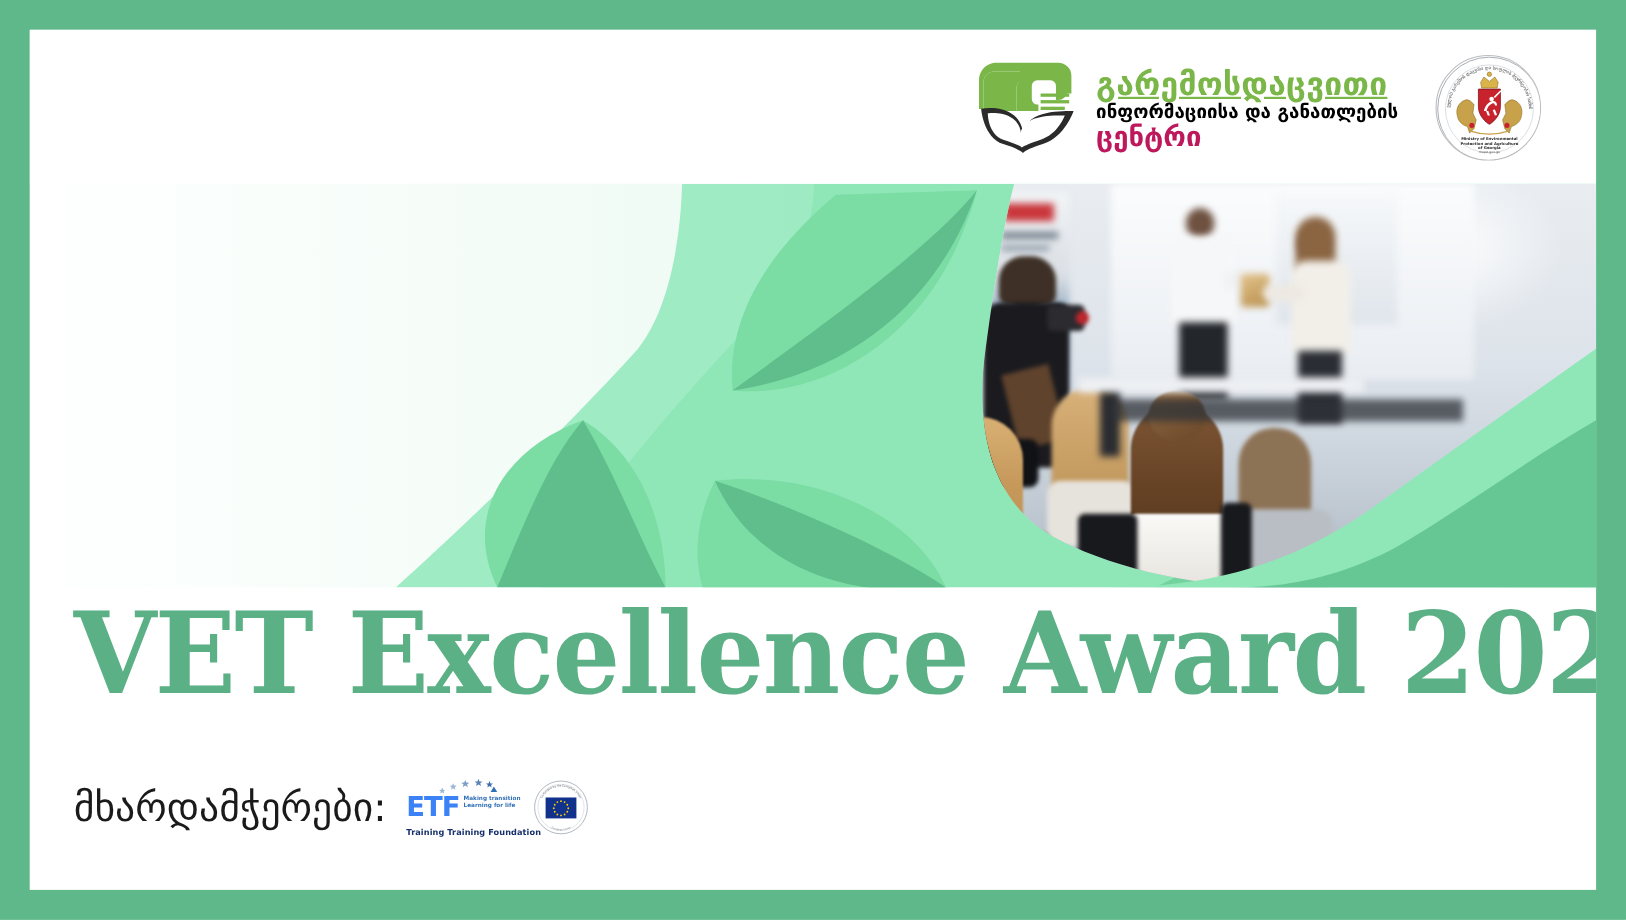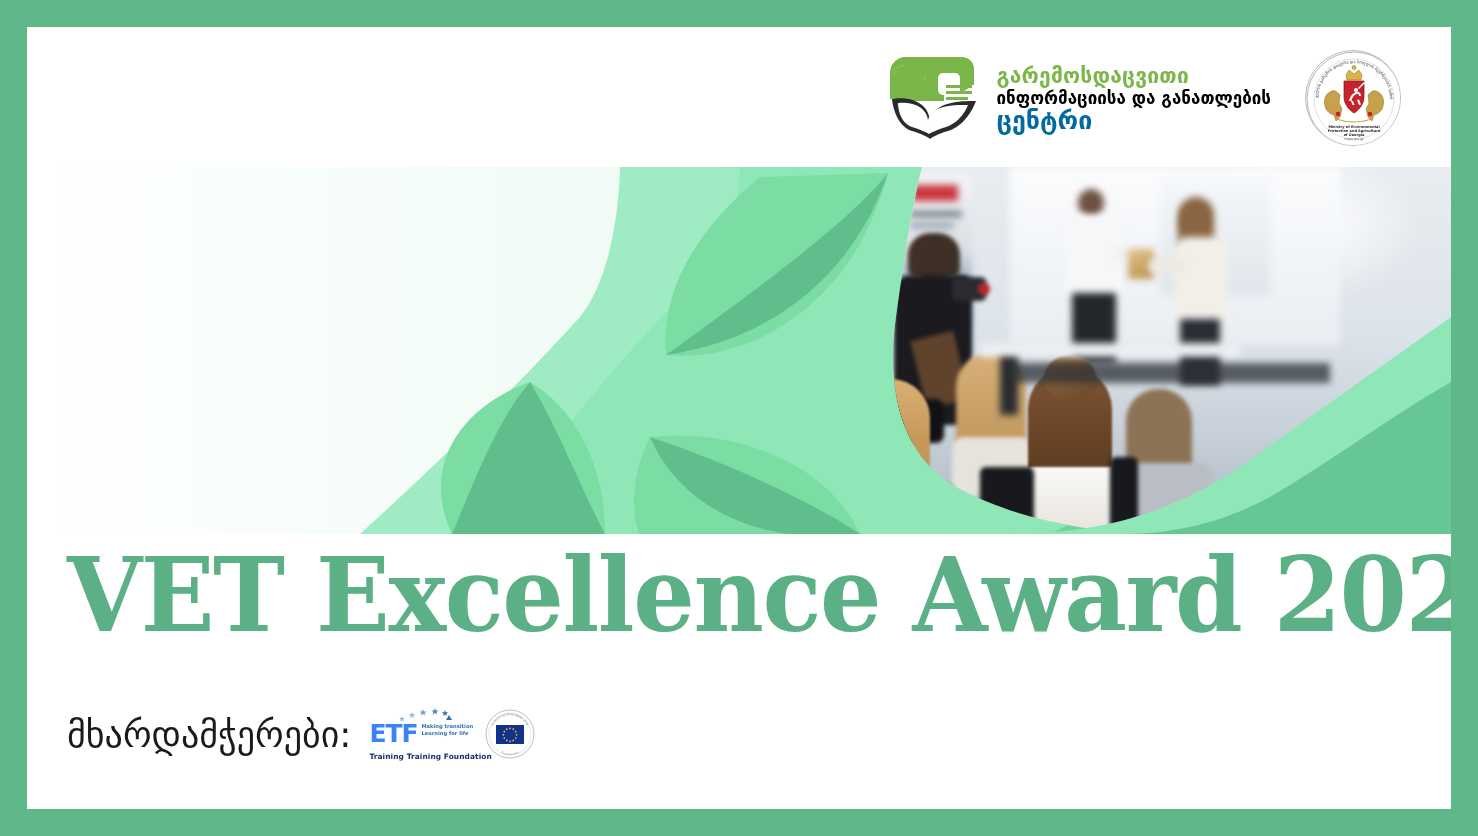--- a/index.html
+++ b/index.html
@@ -52,37 +52,38 @@
   
   .eiec-logo { display: flex; align-items: center; gap: 12px; }
   .eiec-mark {
     position: relative;
     width: 96px;
     height: 86px;
     flex: 0 0 auto;
   }
   .eiec-text { line-height: 1; padding-top: 2px; }
   .eiec-l1 {
-    font-size: 21px;
+    font-size: 29px;
     font-weight: bold;
     color: #7AB648;
     letter-spacing: .2px;
     white-space: nowrap;
+    text-decoration: underline;
   }
   .eiec-l2 {
     font-size: 17px;
     font-weight: bold;
     color: #000000;
     white-space: nowrap;
     margin-top: 3px;
   }
   .eiec-l3 {
     font-size: 25px;
     font-weight: bold;
-    color: #0369a1;
+    color: #be185d;
     white-space: nowrap;
     margin-top: 1px;
   }
 
   
   .ministry-emblem {
     position: relative;
     width: 96px; height: 96px;
     border-radius: 50%;
     background: #FFFFFF;

